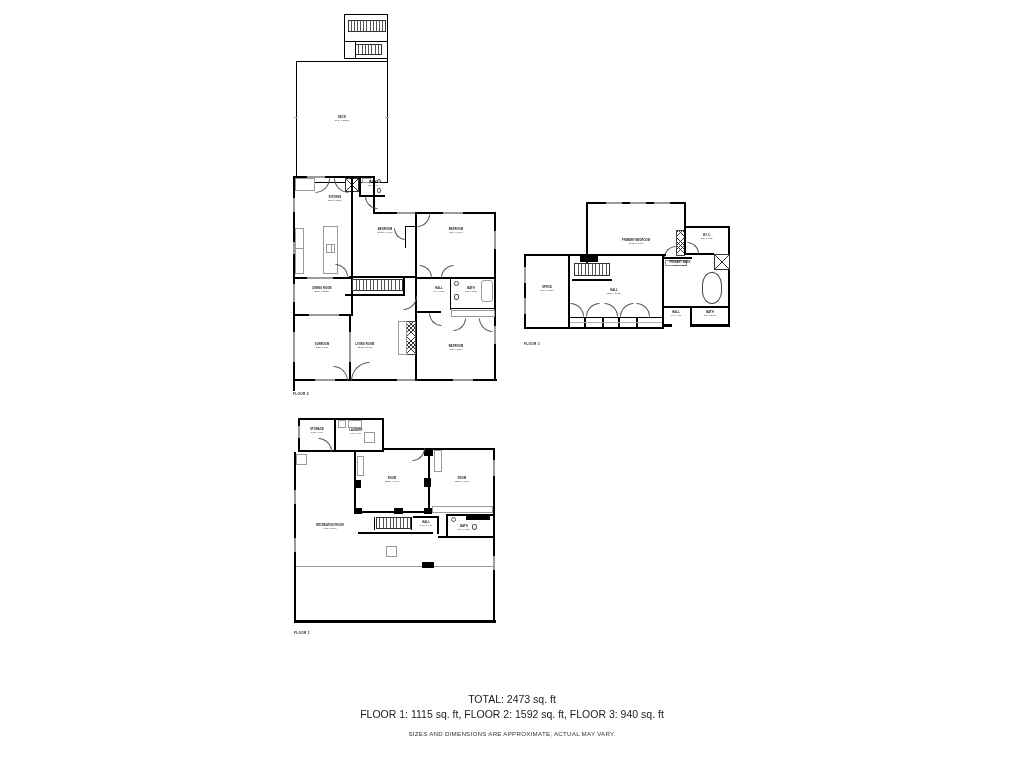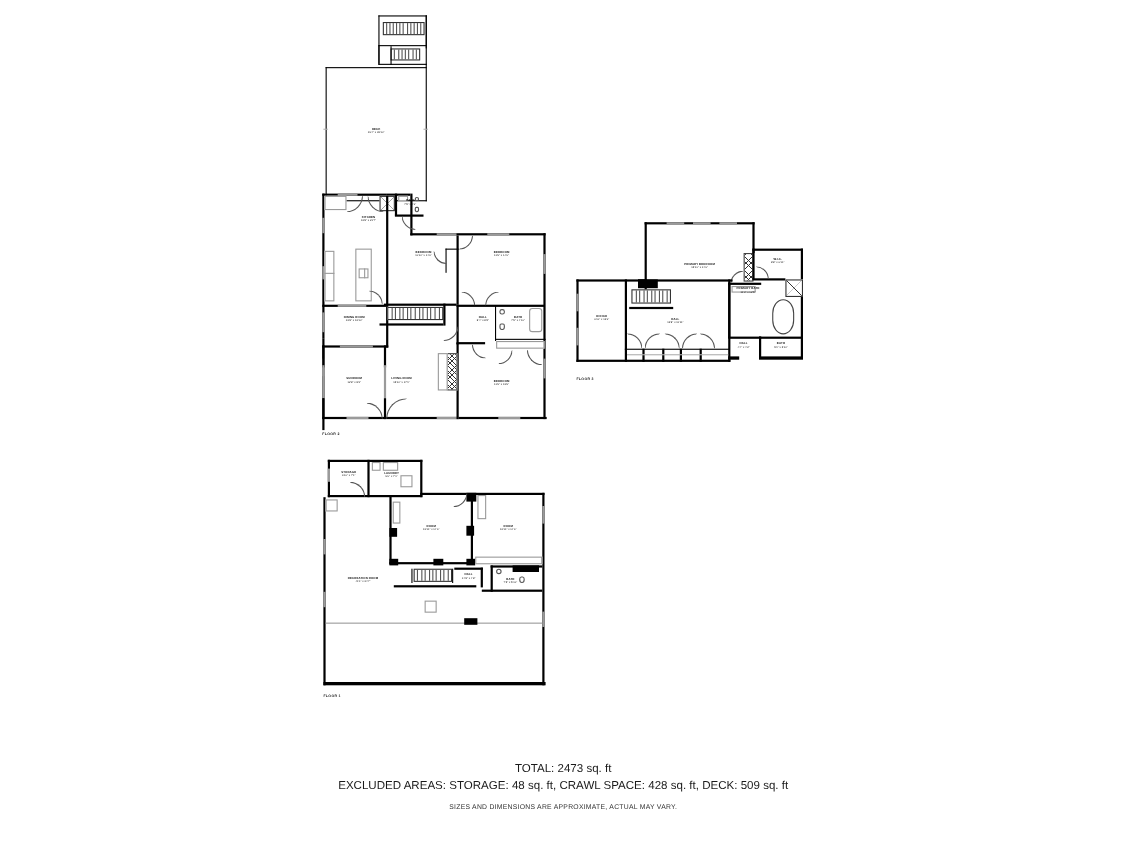--- a/index.html
+++ b/index.html
@@ -465,17 +465,17 @@
       <span class="dm">7'5" x 5'10"</span>
     </div>
     <div class="wall" style="left:144px;top:118px;width:55px;height:1.8px;"></div>
     <div class="blk" style="left:128px;top:144px;width:12px;height:6px;"></div>
 
     <div class="floorlbl" style="left:0px;top:213px;">FLOOR 1</div>
   </div>
 
   <div class="footer" style="top:692px;">
     <div class="ftotal">TOTAL: 2473 sq. ft</div>
-    <div class="ftotal">EXCLUDED AREAS: STORAGE: 48 sq. ft, CRAWL SPACE: 428 sq. ft, DECK: 509 sq. ft</div>
+    <div class="ftotal">FLOOR 1: 1115 sq. ft, FLOOR 2: 1592 sq. ft, FLOOR 3: 940 sq. ft</div>
     <div class="fnote">SIZES AND DIMENSIONS ARE APPROXIMATE, ACTUAL MAY VARY.</div>
   </div>
 
 </div>
 
 </body></html>

